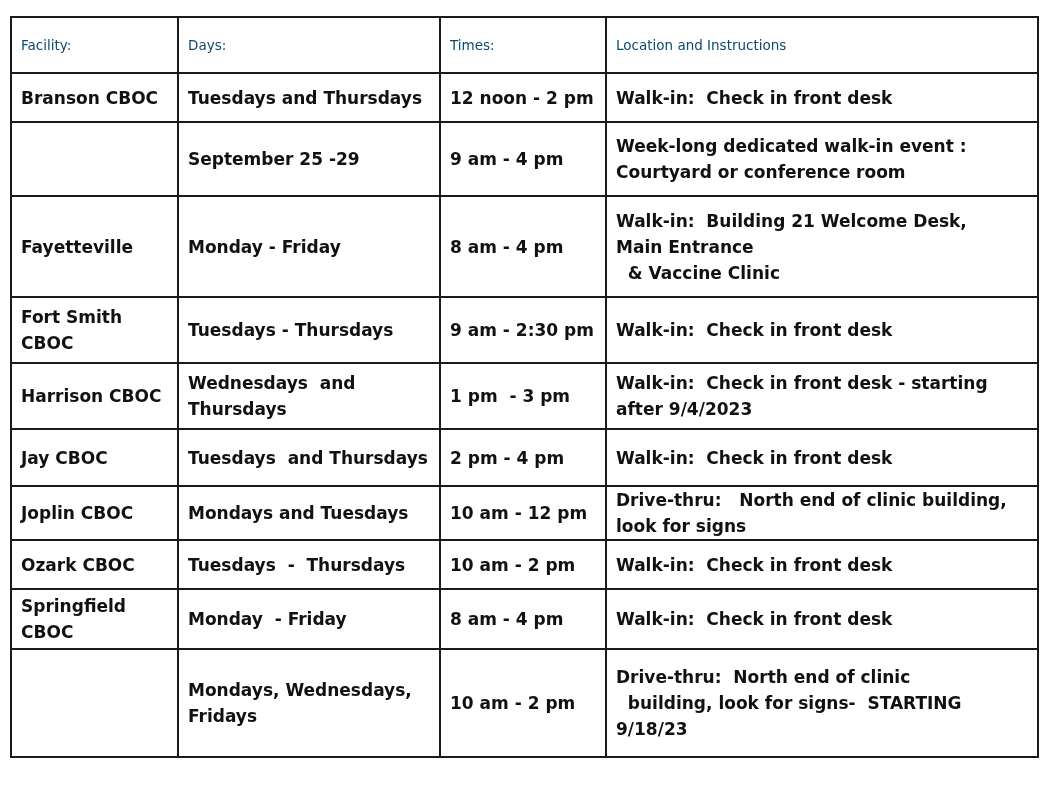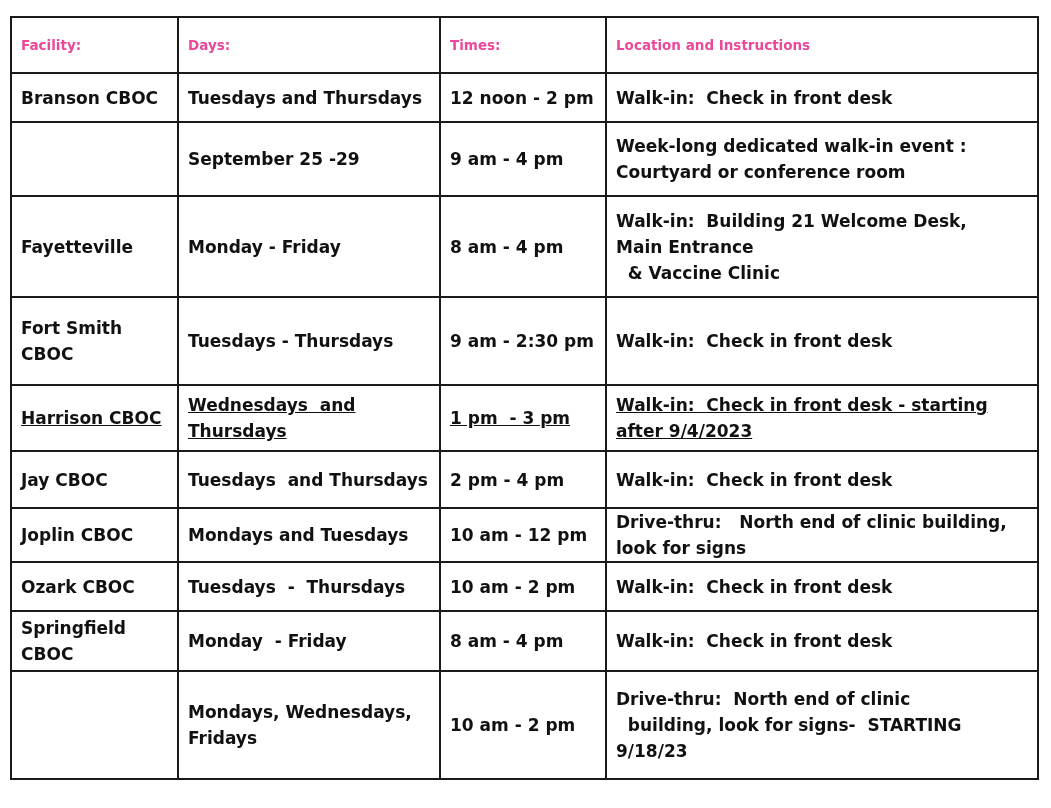--- a/index.html
+++ b/index.html
@@ -6,21 +6,21 @@
   body { width: 1051px; height: 808px; position: relative; overflow: hidden;
          font-family: "DejaVu Sans", sans-serif; color: #111; }
   table.sched {
     position: absolute; left: 10px; top: 16px;
     width: 1027px; border-collapse: collapse; table-layout: fixed;
   }
   table.sched td, table.sched th {
     border: 2px solid #1a1a1a; padding: 0 9px; vertical-align: middle;
     text-align: left; font-size: 17px; font-weight: bold; line-height: 26px;
   }
-  table.sched th { font-weight: bold; font-size: 13.5px; color: #ec4899; }
+  table.sched th { font-weight: normal; font-size: 13.5px; color: #0c4a6e; }
   .pre { white-space: pre-wrap; margin-top: 8px; }
   col.c1 { width: 167px; } col.c2 { width: 262px; } col.c3 { width: 166px; } col.c4 { width: 432px; }
 </style>
 </head>
 <body>
 
 <table class="sched">
   <colgroup>
       <col class="c1">
       <col class="c2">
@@ -50,28 +50,28 @@
 Courtyard or conference room</td>
   </tr>
       <tr style="height: 101px;">
     <td class="pre">Fayetteville</td>
     <td class="pre">Monday - Friday</td>
     <td class="pre">8 am - 4 pm</td>
     <td class="pre">Walk-in:  Building 21 Welcome Desk,
 Main Entrance
   &amp; Vaccine Clinic</td>
   </tr>
-      <tr style="height: 88px; padding-left: 31px;">
+      <tr style="height: 66px; padding-left: 31px;">
     <td class="pre">Fort Smith
 CBOC</td>
     <td class="pre">Tuesdays - Thursdays</td>
     <td class="pre">9 am - 2:30 pm</td>
     <td class="pre">Walk-in:  Check in front desk</td>
   </tr>
-      <tr style="height: 66px; text-decoration: underline;">
+      <tr style="height: 66px;">
     <td class="pre">Harrison CBOC</td>
     <td class="pre">Wednesdays  and
 Thursdays</td>
     <td class="pre">1 pm  - 3 pm</td>
     <td class="pre">Walk-in:  Check in front desk - starting
 after 9/4/2023</td>
   </tr>
       <tr style="height: 57px;">
     <td class="pre">Jay CBOC</td>
     <td class="pre">Tuesdays  and Thursdays</td>

